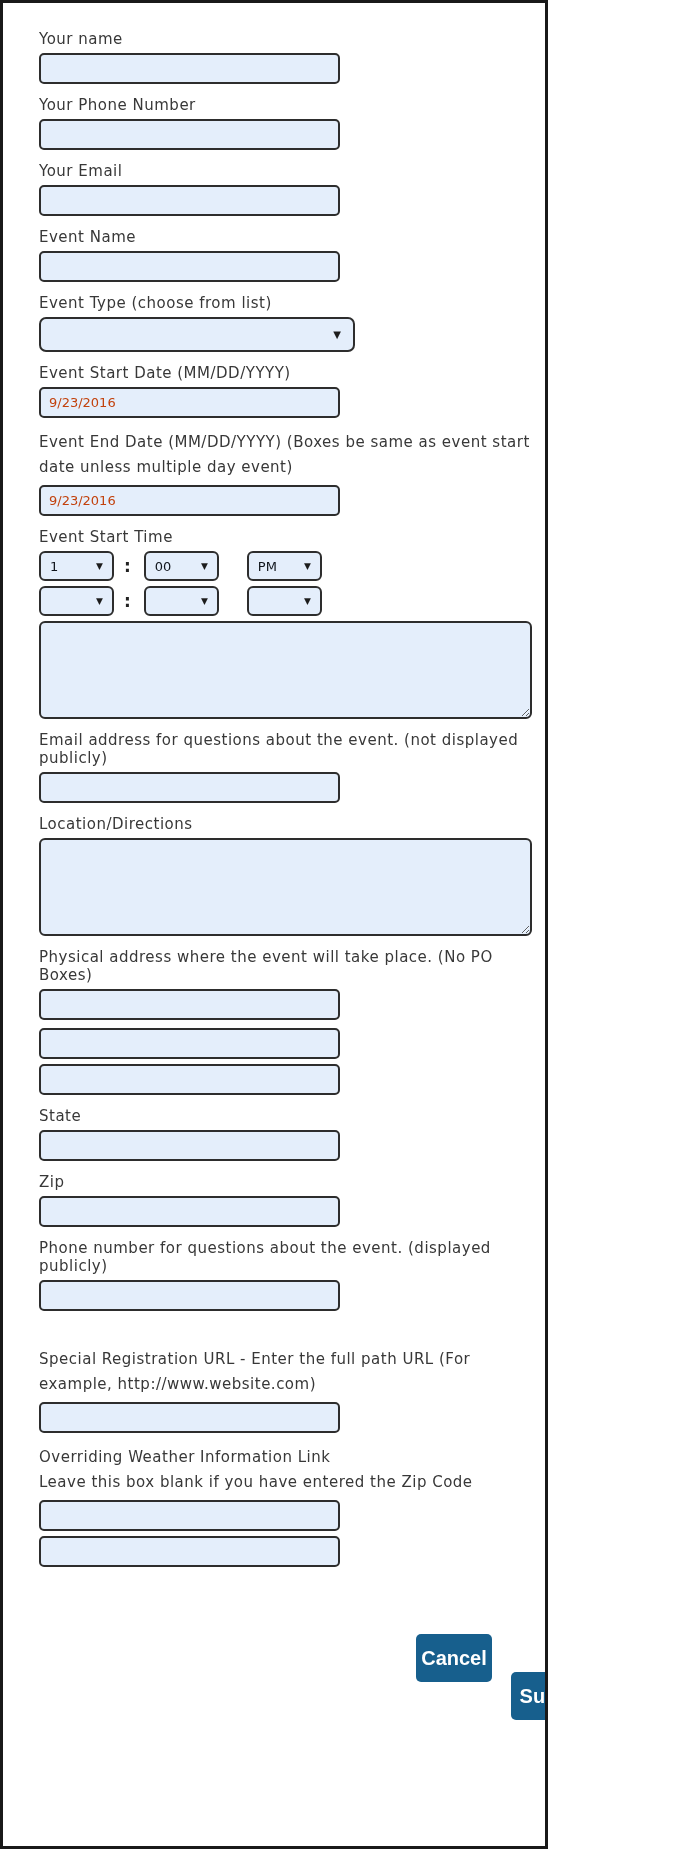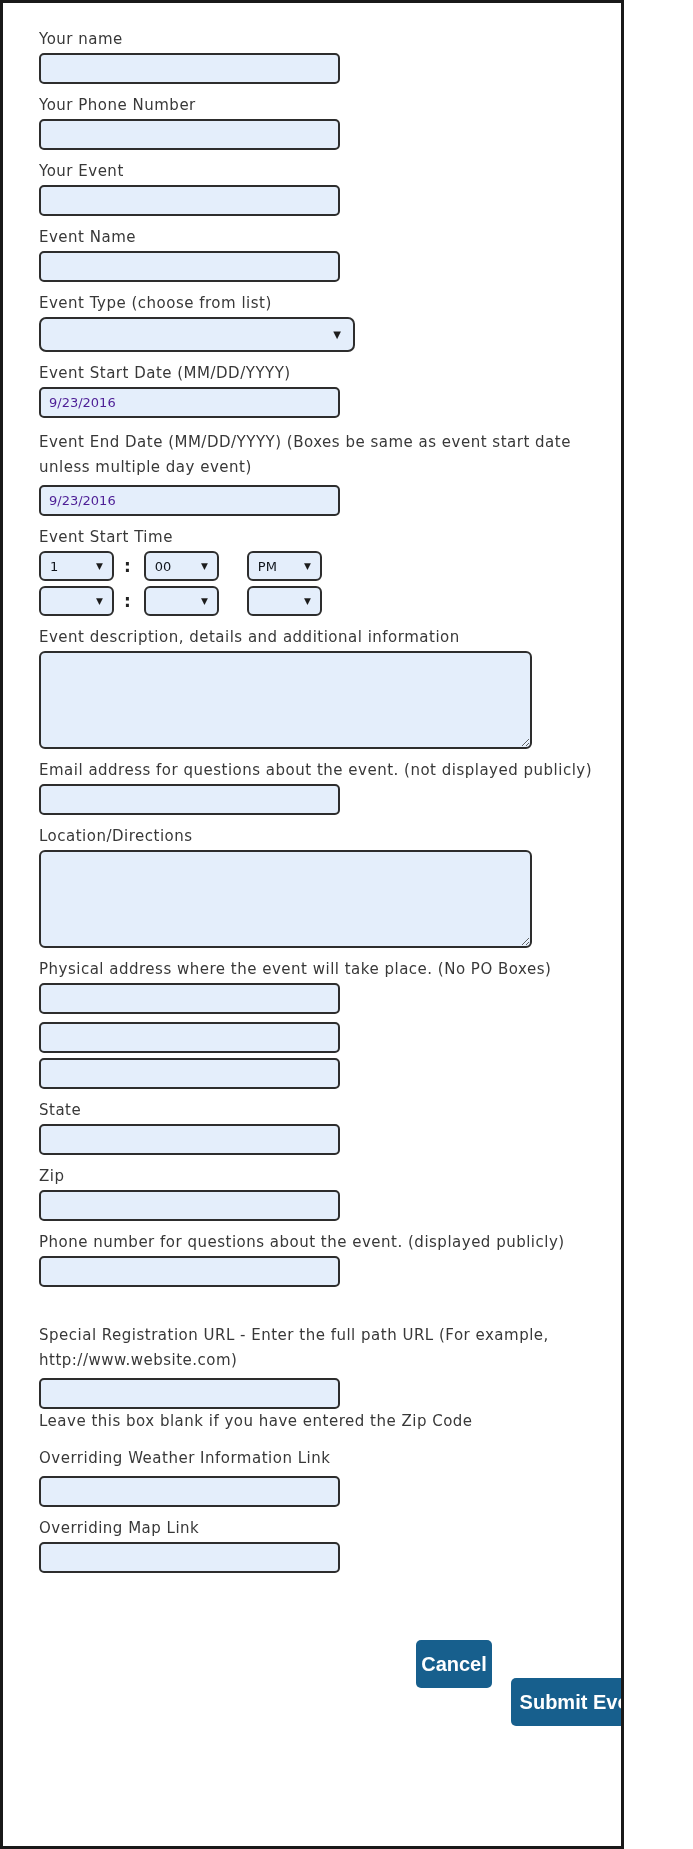--- a/index.html
+++ b/index.html
@@ -1,18 +1,18 @@
 <!DOCTYPE html>
 <html><head>
 <meta charset="utf-8">
 <style>
   html,body{margin:0;padding:0;background:#fff;}
   *{box-sizing:border-box;}
   .page{
-    width:624px;height:1849px;
+    width:548px;height:1849px;
     border:3px solid #191919;
     background:#fff;
     font-family:"DejaVu Sans","Liberation Sans",sans-serif;
     color:#383838;
     padding:15px 0 0 36px;
     overflow:hidden;
     position:relative;
   }
   .f-label{
     margin-top:12px;
@@ -26,21 +26,21 @@
   .gap-before{margin-top:36px;}
   input.f-input{
     display:block;
     margin-top:5px;
     width:301px;height:31px;
     background:#e4eefb;
     border:2px solid #2d2d2d;
     border-radius:5px;
     padding:0 8px;
     font-family:"DejaVu Sans","Liberation Sans",sans-serif;
-    font-size:13px;color:#4c1d95;
+    font-size:13px;color:#c2410c;
     outline:none;
   }
   input.f-input.addr2{margin-top:8px;}
   textarea.f-area{
     display:block;
     margin-top:5px;
     width:493px;height:98px;
     background:#e4eefb;
     border:2px solid #2d2d2d;
     border-radius:6px;
@@ -113,21 +113,21 @@
 <body>
 
 <div class="page">
 
   <div class="f-label">Your name</div>
   <input class="f-input" type="text" value="" style="">
 
   <div class="f-label">Your Phone Number</div>
   <input class="f-input" type="text" value="" style="">
 
-  <div class="f-label">Your Event</div>
+  <div class="f-label">Your Email</div>
   <input class="f-input" type="text" value="" style="">
 
   <div class="f-label">Event Name</div>
   <input class="f-input" type="text" value="" style="">
 
   <div class="f-label">Event Type (choose from list)</div>
   <div class="f-select">
     <span></span>
     <span class="caret">▼</span>
   </div>
@@ -164,21 +164,20 @@
     <div class="t-select">
       <span></span>
       <span class="caret">▼</span>
     </div>
     <div class="t-select t-gap">
       <span></span>
       <span class="caret">▼</span>
     </div>
   </div>
 
-  <div class="f-label">Event description, details and additional information</div>
   <textarea class="f-area" style=""></textarea>
 
   <div class="f-label">Email address for questions about the event. (not displayed publicly)</div>
   <input class="f-input" type="text" value="" style="">
 
   <div class="f-label">Location/Directions</div>
   <textarea class="f-area" style=""></textarea>
 
   <div class="f-label">Physical address where the event will take place. (No PO Boxes)</div>
   <input class="f-input" type="text" value="" style="">
@@ -191,25 +190,24 @@
 
   <div class="f-label">Zip</div>
   <input class="f-input" type="text" value="" style="">
 
   <div class="f-label">Phone number for questions about the event. (displayed publicly)</div>
   <input class="f-input" type="text" value="" style="">
 
   <div class="f-label multi gap-before">Special Registration URL - Enter the full path URL (For example, http://www.website.com)</div>
   <input class="f-input" type="text" value="" style="">
 
+  <div class="f-label multi">Overriding Weather Information Link</div>
   <div class="f-label multi tight">Leave this box blank if you have entered the Zip Code</div>
-  <div class="f-label multi">Overriding Weather Information Link</div>
-  <input class="f-input" type="text" value="" style="">
-
-  <div class="f-label">Overriding Map Link</div>
+  <input class="f-input" type="text" value="" style="">
+
   <input class="f-input" type="text" value="" style="">
 
   <div class="actions">
     <button class="btn btn-cancel">Cancel</button>
     <button class="btn btn-submit">Submit Event</button>
   </div>
 
 </div>
 
 </body></html>

